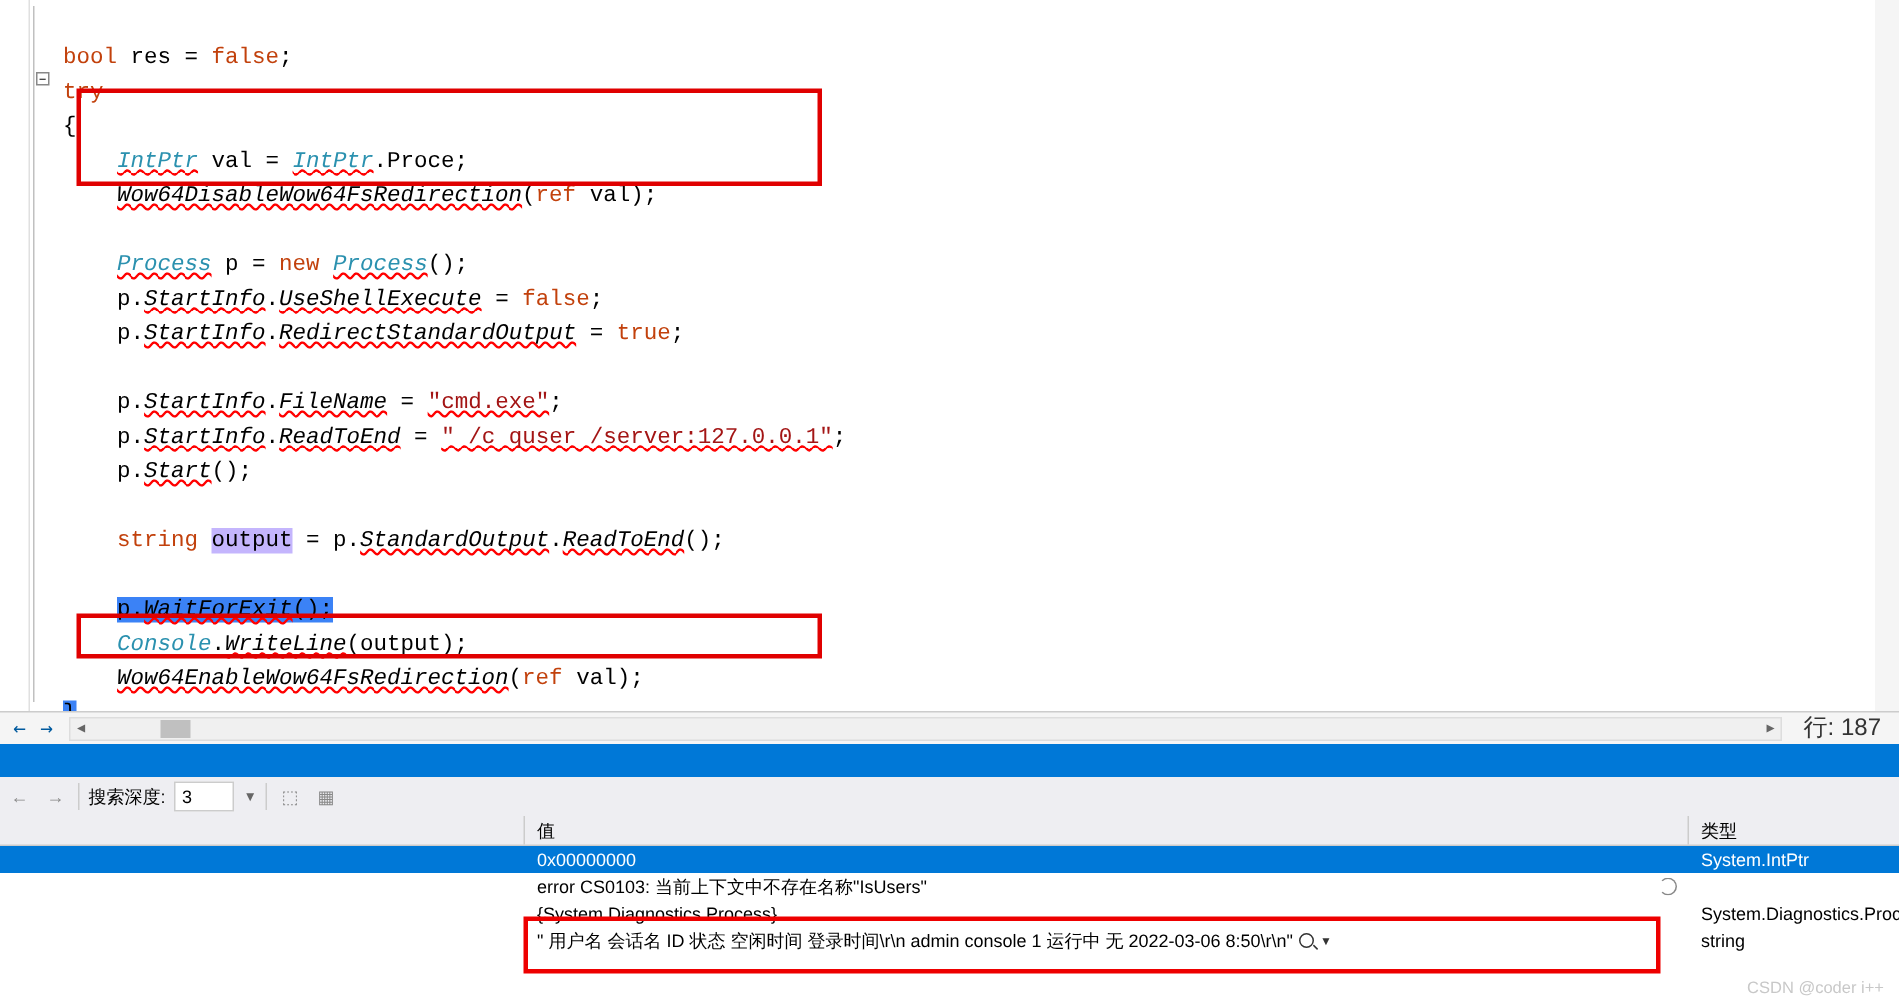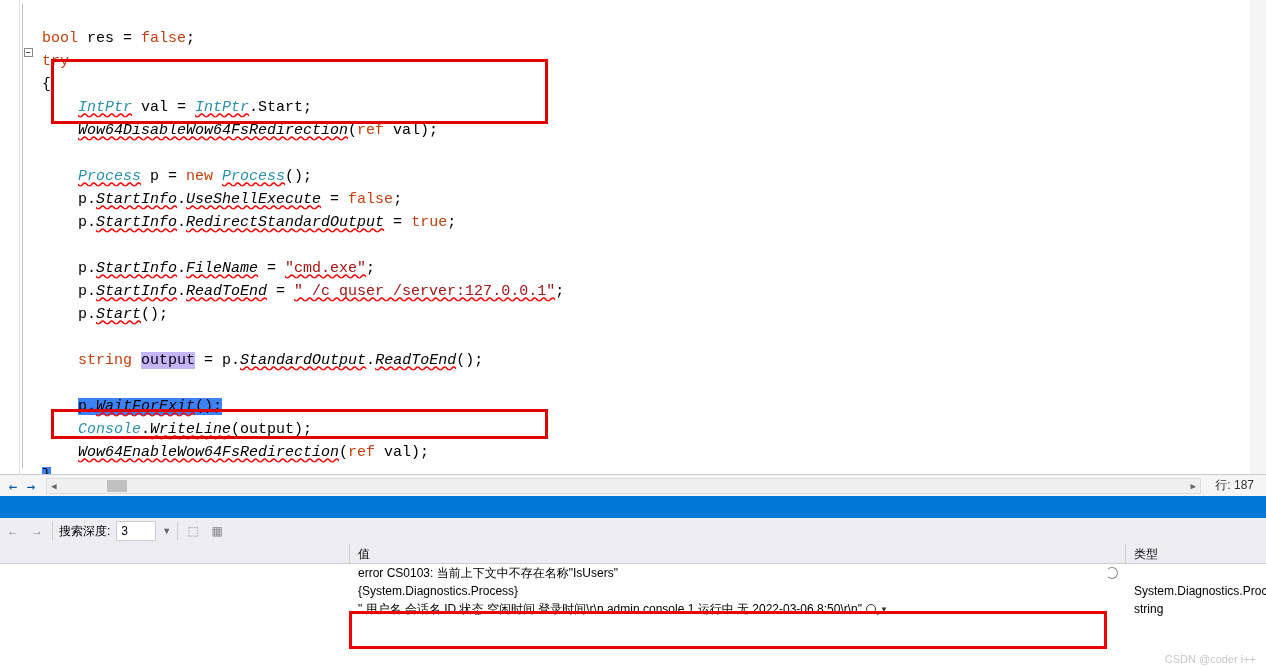--- a/index.html
+++ b/index.html
@@ -21,21 +21,21 @@
   
   .redbox1 { position: absolute; border: 3px solid #e00000; left: 51px; top: 59px; width: 497px; height: 65px; }
   .redbox2 { position: absolute; border: 3px solid #e00000; left: 51px; top: 409px; width: 497px; height: 30px; }
   .redbox3 { position: absolute; border: 3px solid #e00; left: 349px; top: 611px; width: 758px; height: 38px; }
   
   .nav-bar { height: 22px; background: #f5f5f5; display: flex; align-items: center; padding: 0 4px; border-top: 1px solid #ccc; }
   .nav-arrow { width: 18px; height: 18px; display: flex; align-items: center; justify-content: center; color: #005a9e; cursor: pointer; }
   .scrollbar-h { flex: 1; height: 16px; background: #f0f0f0; border: 1px solid #ddd; margin: 0 6px; position: relative; }
   .scroll-thumb { position: absolute; left: 60px; top: 1px; width: 20px; height: 12px; background: #c0c0c0; }
   .scroll-btn { width: 14px; height: 14px; color: #666; font-size: 9px; display: flex; align-items: center; justify-content: center; }
-  .line-info { margin-left: auto; padding: 0 8px; font-family: 'Segoe UI', sans-serif; font-size: 12px; color: #333; text-align: center; }
+  .line-info { margin-left: auto; padding: 0 8px; font-family: 'Segoe UI', sans-serif; font-size: 16px; color: #333; text-align: center; }
   
   .blue-bar { height: 22px; background: #0078d7; }
   
   .watch-toolbar { height: 26px; background: #eeeef2; display: flex; align-items: center; padding: 0 4px; gap: 6px; font-family: 'Segoe UI', sans-serif; font-size: 12px; }
   .tb-btn { width: 18px; height: 18px; display: flex; align-items: center; justify-content: center; color: #888; }
   .tb-sep { width: 1px; height: 18px; background: #ccc; }
   .depth-input { width: 40px; height: 20px; border: 1px solid #ccc; font-size: 12px; padding: 0 4px; }
   
   .watch-header { height: 20px; background: #eeeef2; display: flex; font-family: 'Segoe UI', sans-serif; font-size: 12px; border-bottom: 1px solid #ccc; }
   .wh-name { width: 350px; padding: 2px 8px; border-right: 1px solid #ccc; }
@@ -63,21 +63,21 @@
 <div class="code-area">
   <div class="gutter"></div>
   <div class="outline-bar"></div>
   <div class="collapse-box">−</div>
   <div class="vscroll"></div>
 
   <div class="code-lines">
 <span class="kw">bool</span><span> res = </span><span class="kw">false</span><span>;</span>
 <span class="kw">try</span>
 <span>{</span>
-    <span class="type squig">IntPtr</span><span> val = </span><span class="type squig">IntPtr</span><span>.Start;</span>
+    <span class="type squig">IntPtr</span><span> val = </span><span class="type squig">IntPtr</span><span>.Proce;</span>
     <span class="ident squig">Wow64DisableWow64FsRedirection</span><span>(</span><span class="kw">ref</span><span> val);</span>
 
     <span class="type squig">Process</span><span> p = </span><span class="kw">new</span><span> </span><span class="type squig">Process</span><span>();</span>
     <span>p.</span><span class="ident squig">StartInfo</span><span>.</span><span class="ident squig">UseShellExecute</span><span> = </span><span class="kw">false</span><span>;</span>
     <span>p.</span><span class="ident squig">StartInfo</span><span>.</span><span class="ident squig">RedirectStandardOutput</span><span> = </span><span class="kw">true</span><span>;</span>
 
     <span>p.</span><span class="ident squig">StartInfo</span><span>.</span><span class="ident squig">FileName</span><span> = </span><span class="str squig">"cmd.exe"</span><span>;</span>
     <span>p.</span><span class="ident squig">StartInfo</span><span>.</span><span class="ident squig">ReadToEnd</span><span> = </span><span class="str squig">" /c quser /server:127.0.0.1"</span><span>;</span>
     <span>p.</span><span class="ident squig">Start</span><span>();</span>
 
@@ -118,20 +118,25 @@
   <div class="tb-btn">▦</div>
 </div>
 
 <div class="watch-header">
   <div class="wh-name"></div>
   <div class="wh-value">值</div>
   <div class="wh-type">类型</div>
 </div>
 
 <div class="watch-rows">
+  <div class="watch-row sel">
+    <div class="wr-name"></div>
+    <div class="wr-value">0x00000000</div>
+    <div class="wr-type">System.IntPtr</div>
+  </div>
   <div class="watch-row">
     <div class="wr-name"></div>
     <div class="wr-value">
         <span>error CS0103: 当前上下文中不存在名称"IsUsers"</span>
         <span class="refresh-icon"></span>
       </div>
     <div class="wr-type"></div>
   </div>
   <div class="watch-row">
     <div class="wr-name"></div>

